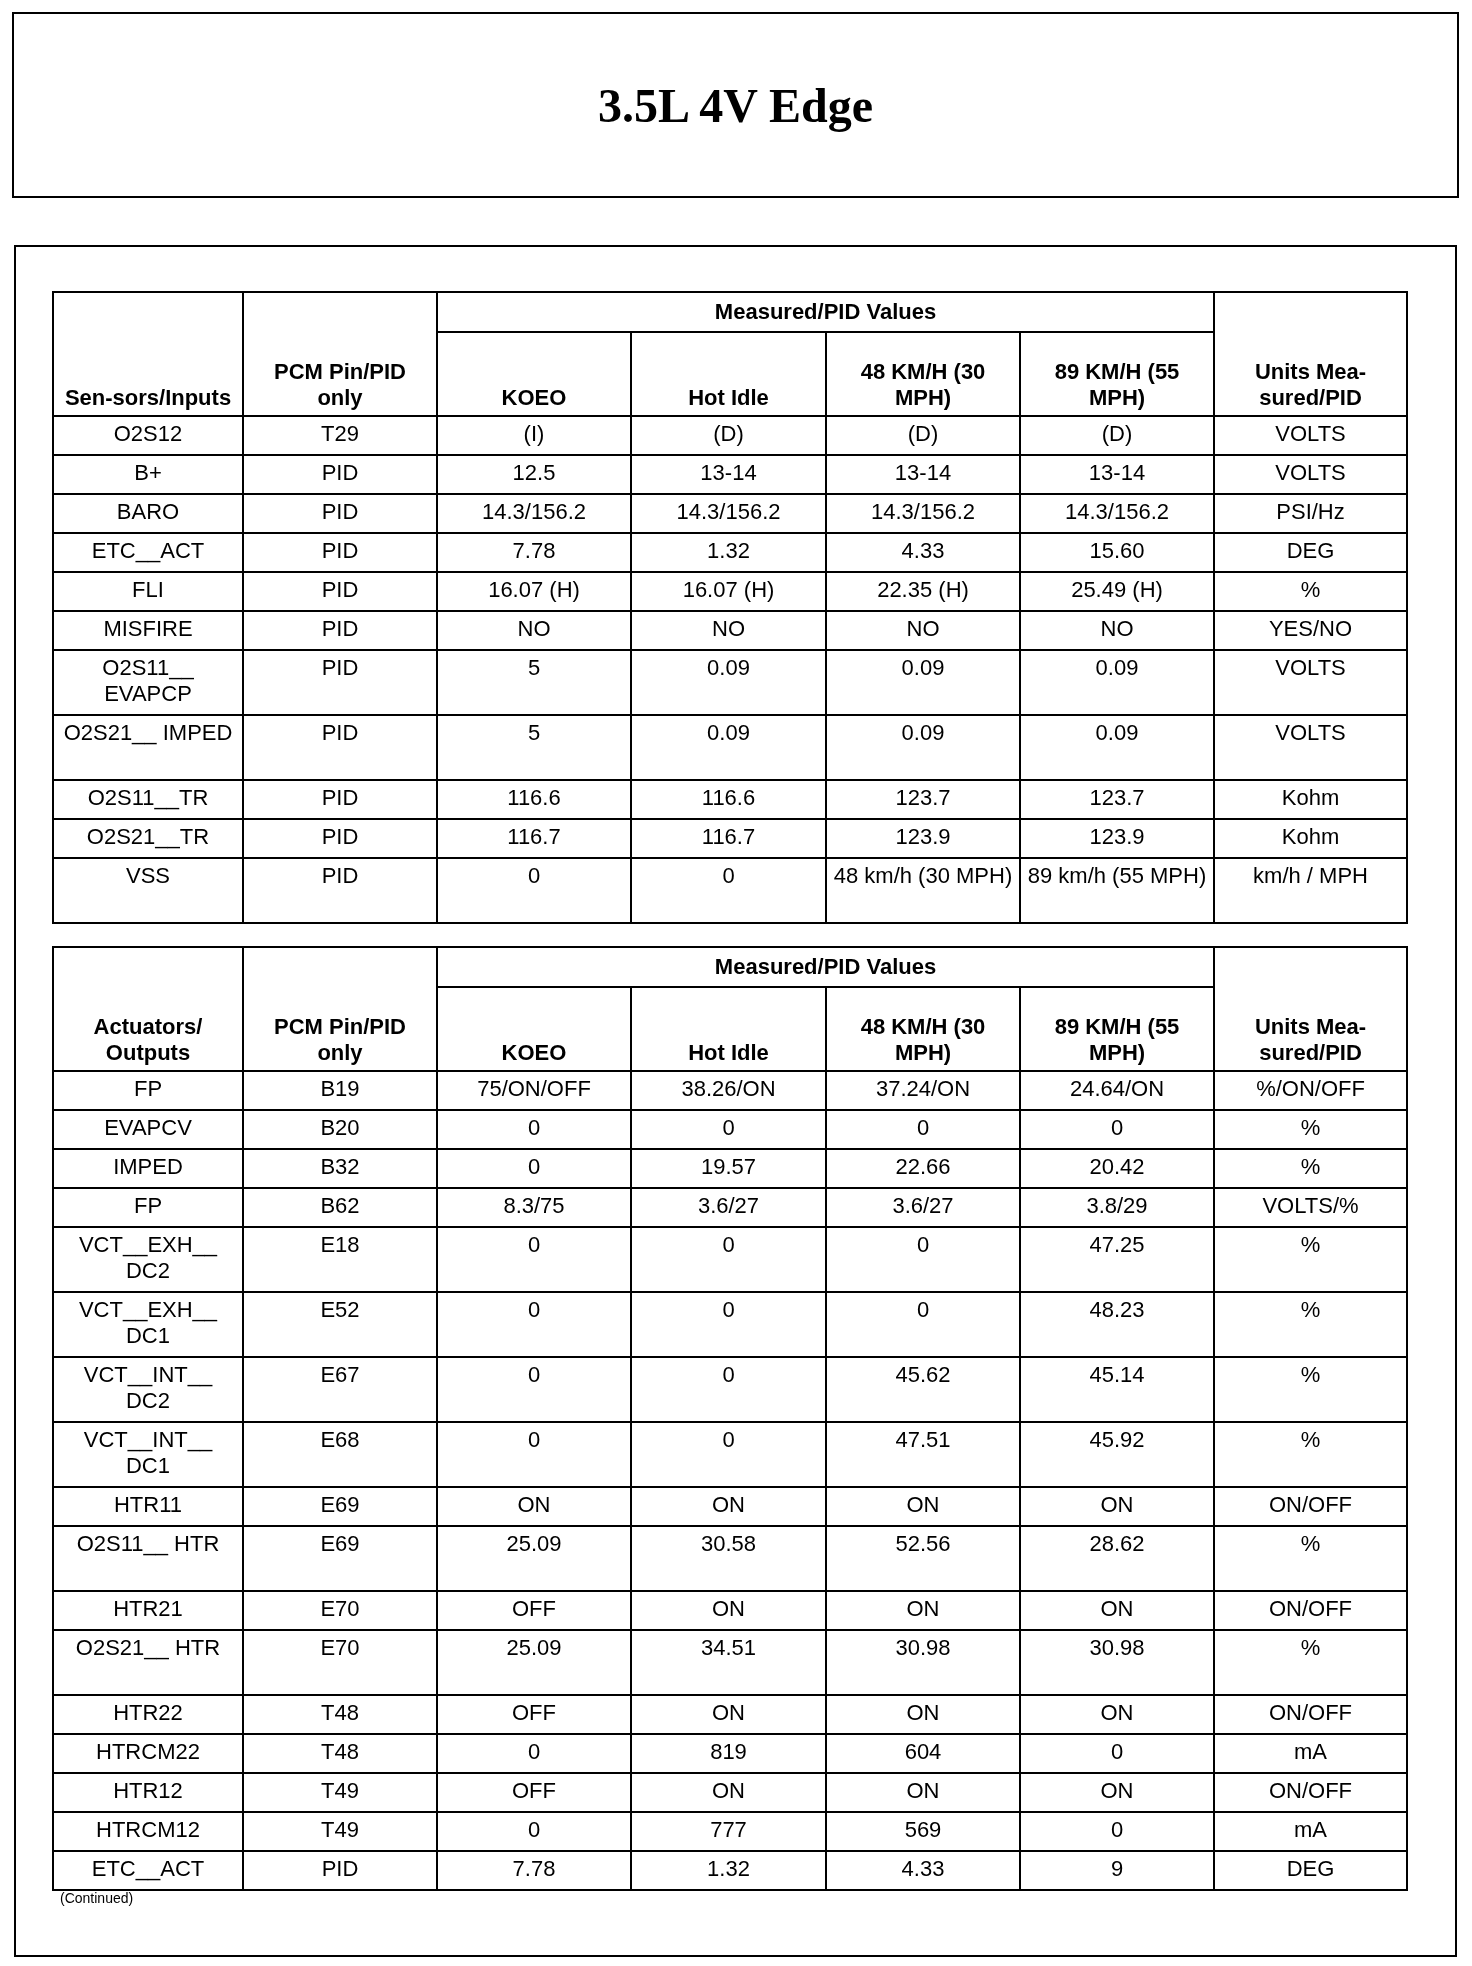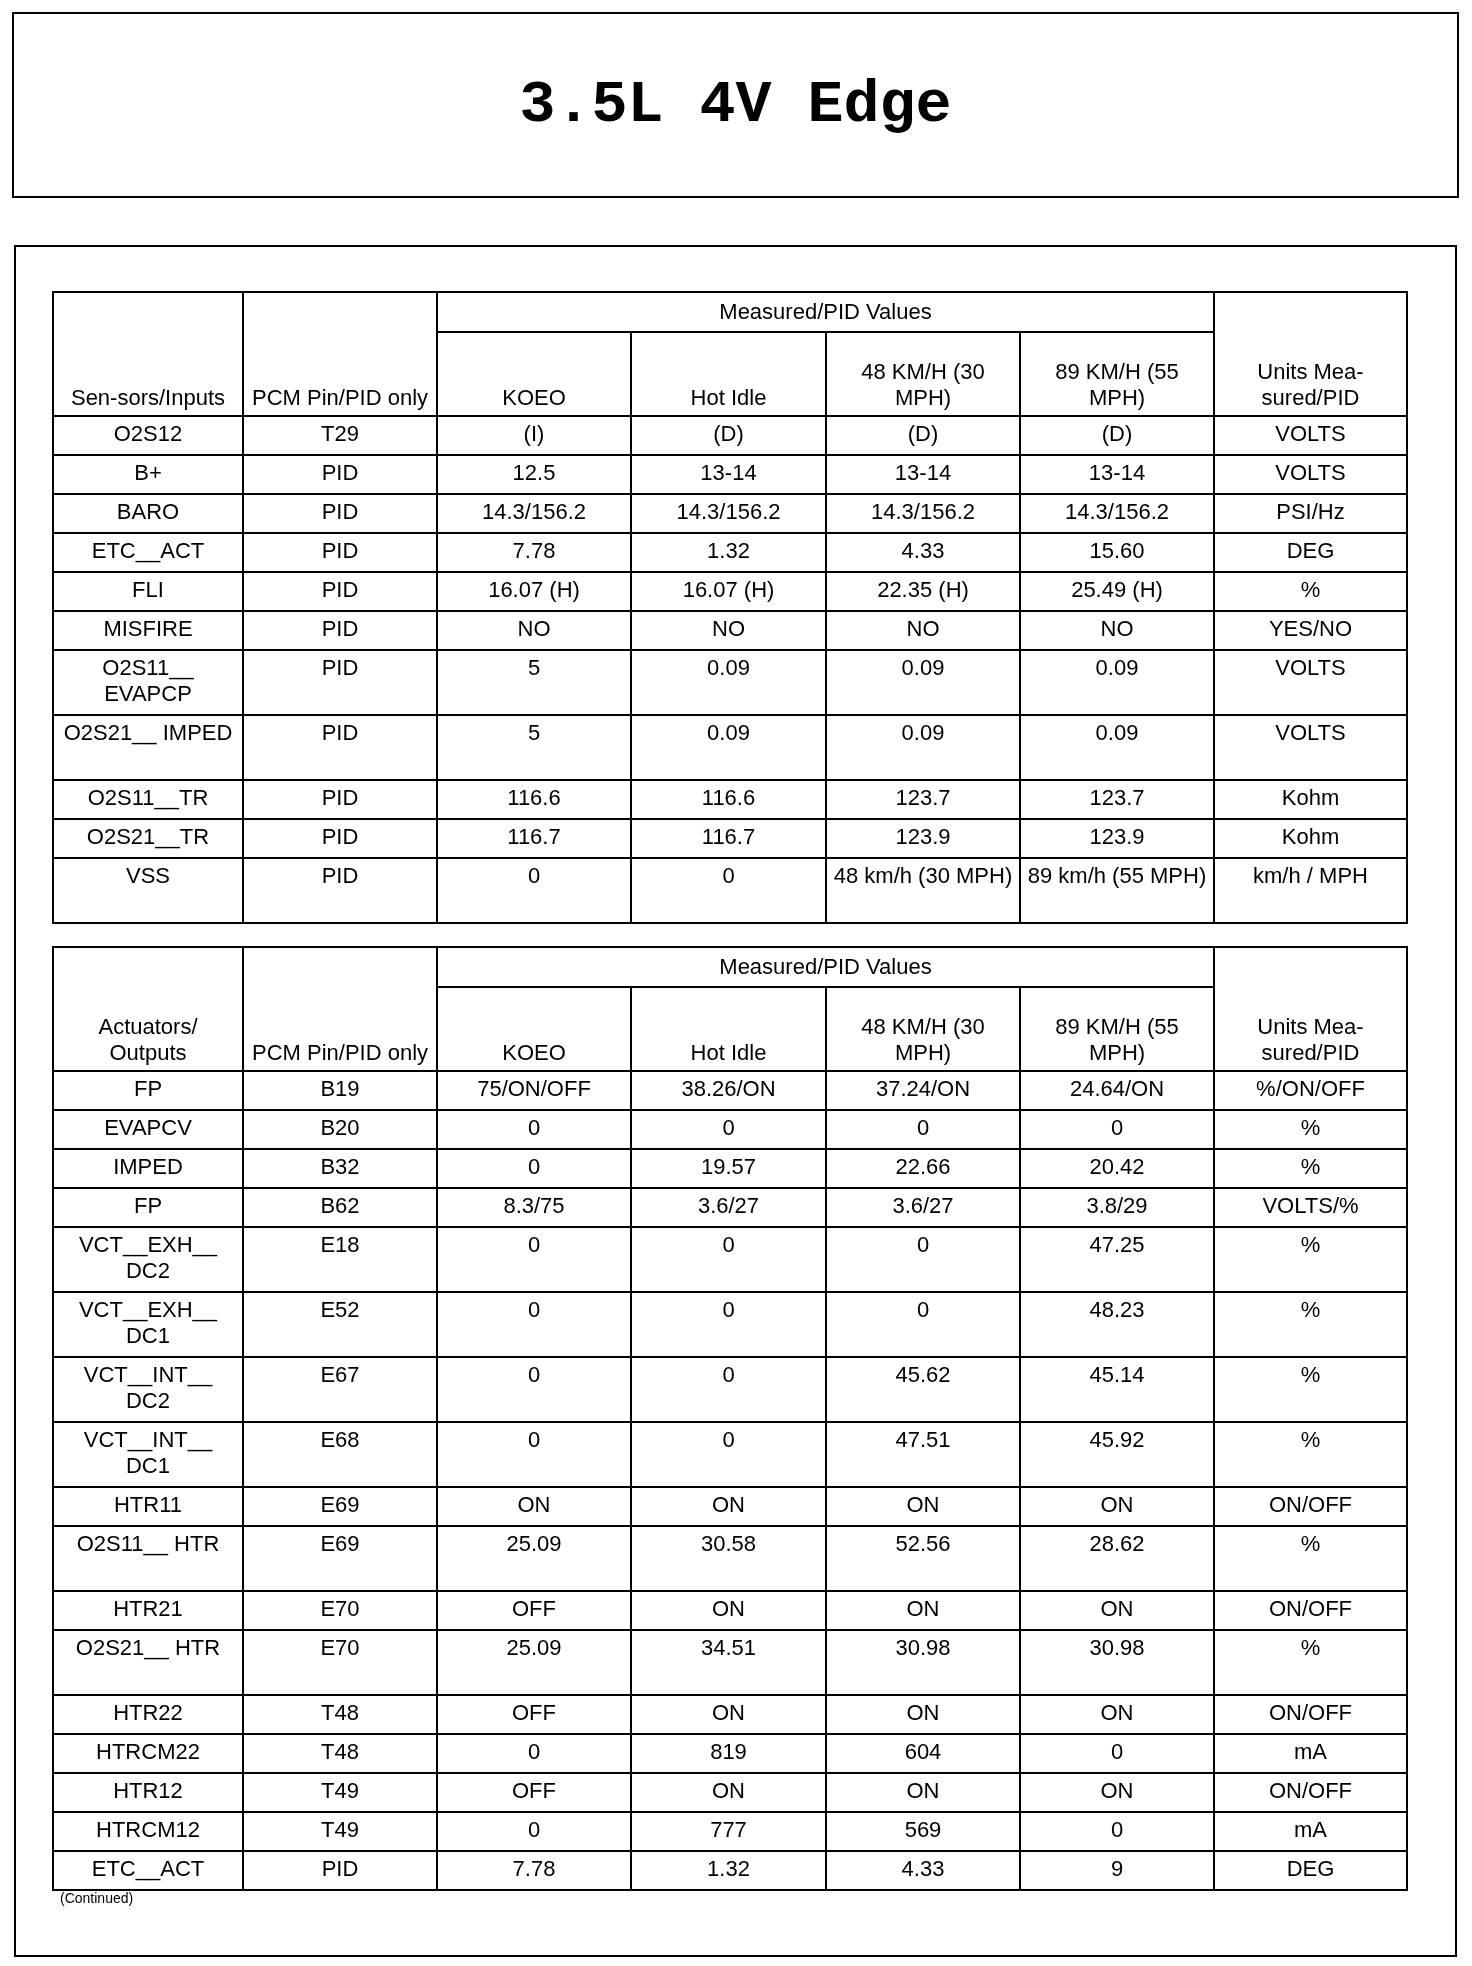--- a/index.html
+++ b/index.html
@@ -3,35 +3,35 @@
 <meta charset="utf-8">
 <style>
   html, body { margin: 0; padding: 0; background: #ffffff; }
   body { width: 1472px; height: 1966px; position: relative; overflow: hidden; color: #000; }
   .title-box {
     position: absolute; left: 12px; top: 12px; width: 1447px; height: 186px;
     border: 2px solid #000; box-sizing: border-box;
     display: flex; align-items: center; justify-content: center;
   }
   .title-text {
-    font-family: Liberation Mono, monospace; font-weight: bold; font-size: 60px;
+    font-family: Liberation Serif, serif; font-weight: bold; font-size: 48px;
   }
   .frame {
     position: absolute; left: 14px; top: 245px; width: 1443px; height: 1712px;
     border: 2px solid #000; box-sizing: border-box;
   }
   table.spec {
     position: absolute; left: 36px; border-collapse: collapse; table-layout: fixed;
     width: 1354px; font-family: "Liberation Sans", sans-serif; font-size: 22px;
   }
   table.spec td, table.spec th {
     border: 2px solid #000; text-align: center; vertical-align: top;
     padding: 4px 6px 2px 6px; line-height: 26px; font-weight: normal;
   }
-  table.spec th { font-weight: normal; vertical-align: bottom; padding-bottom: 4px; }
+  table.spec th { font-weight: bold; vertical-align: bottom; padding-bottom: 4px; }
   table.spec th.group { vertical-align: middle; height: 34px; padding: 2px; }
   table.spec tr.row-single td { height: 31px; }
   table.spec tr.row-double td { height: 57px; }
   #t1 { top: 44px; }
   #t2 { top: 699px; }
   .continued {
     position: absolute; left: 44px; top: 1643px;
     font-family: "Liberation Sans", sans-serif; font-size: 14px;
   }
 </style>

